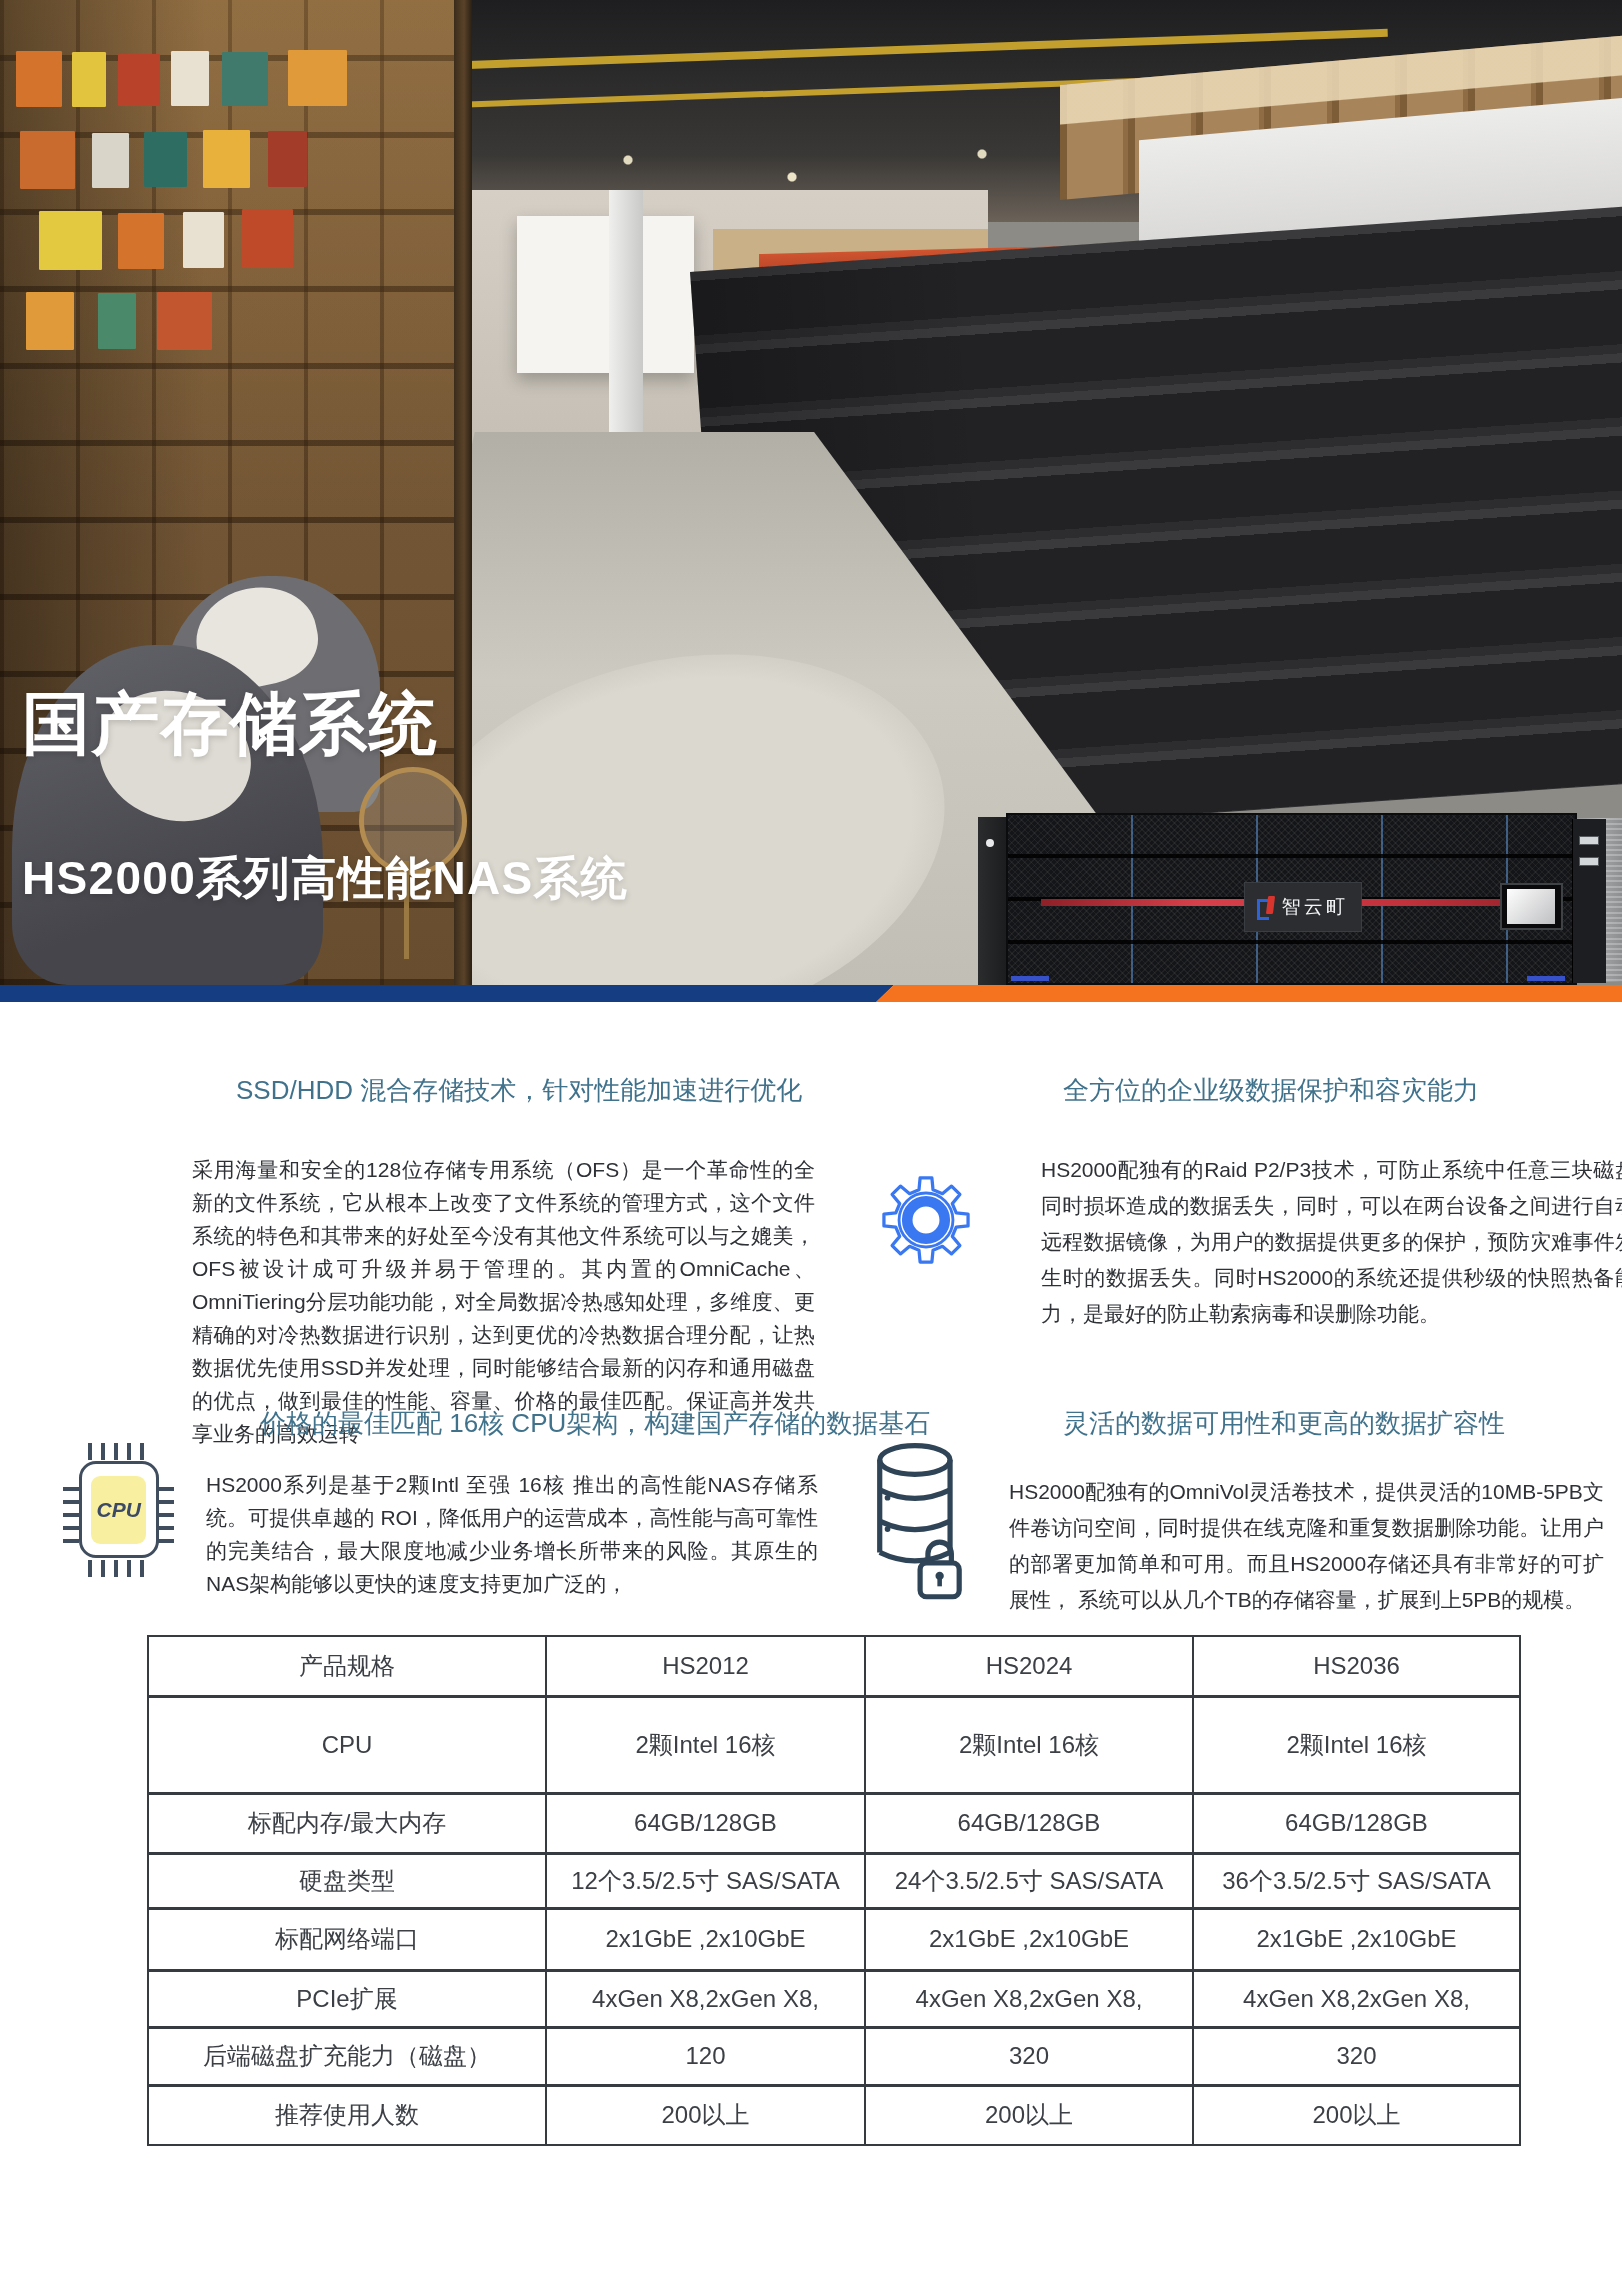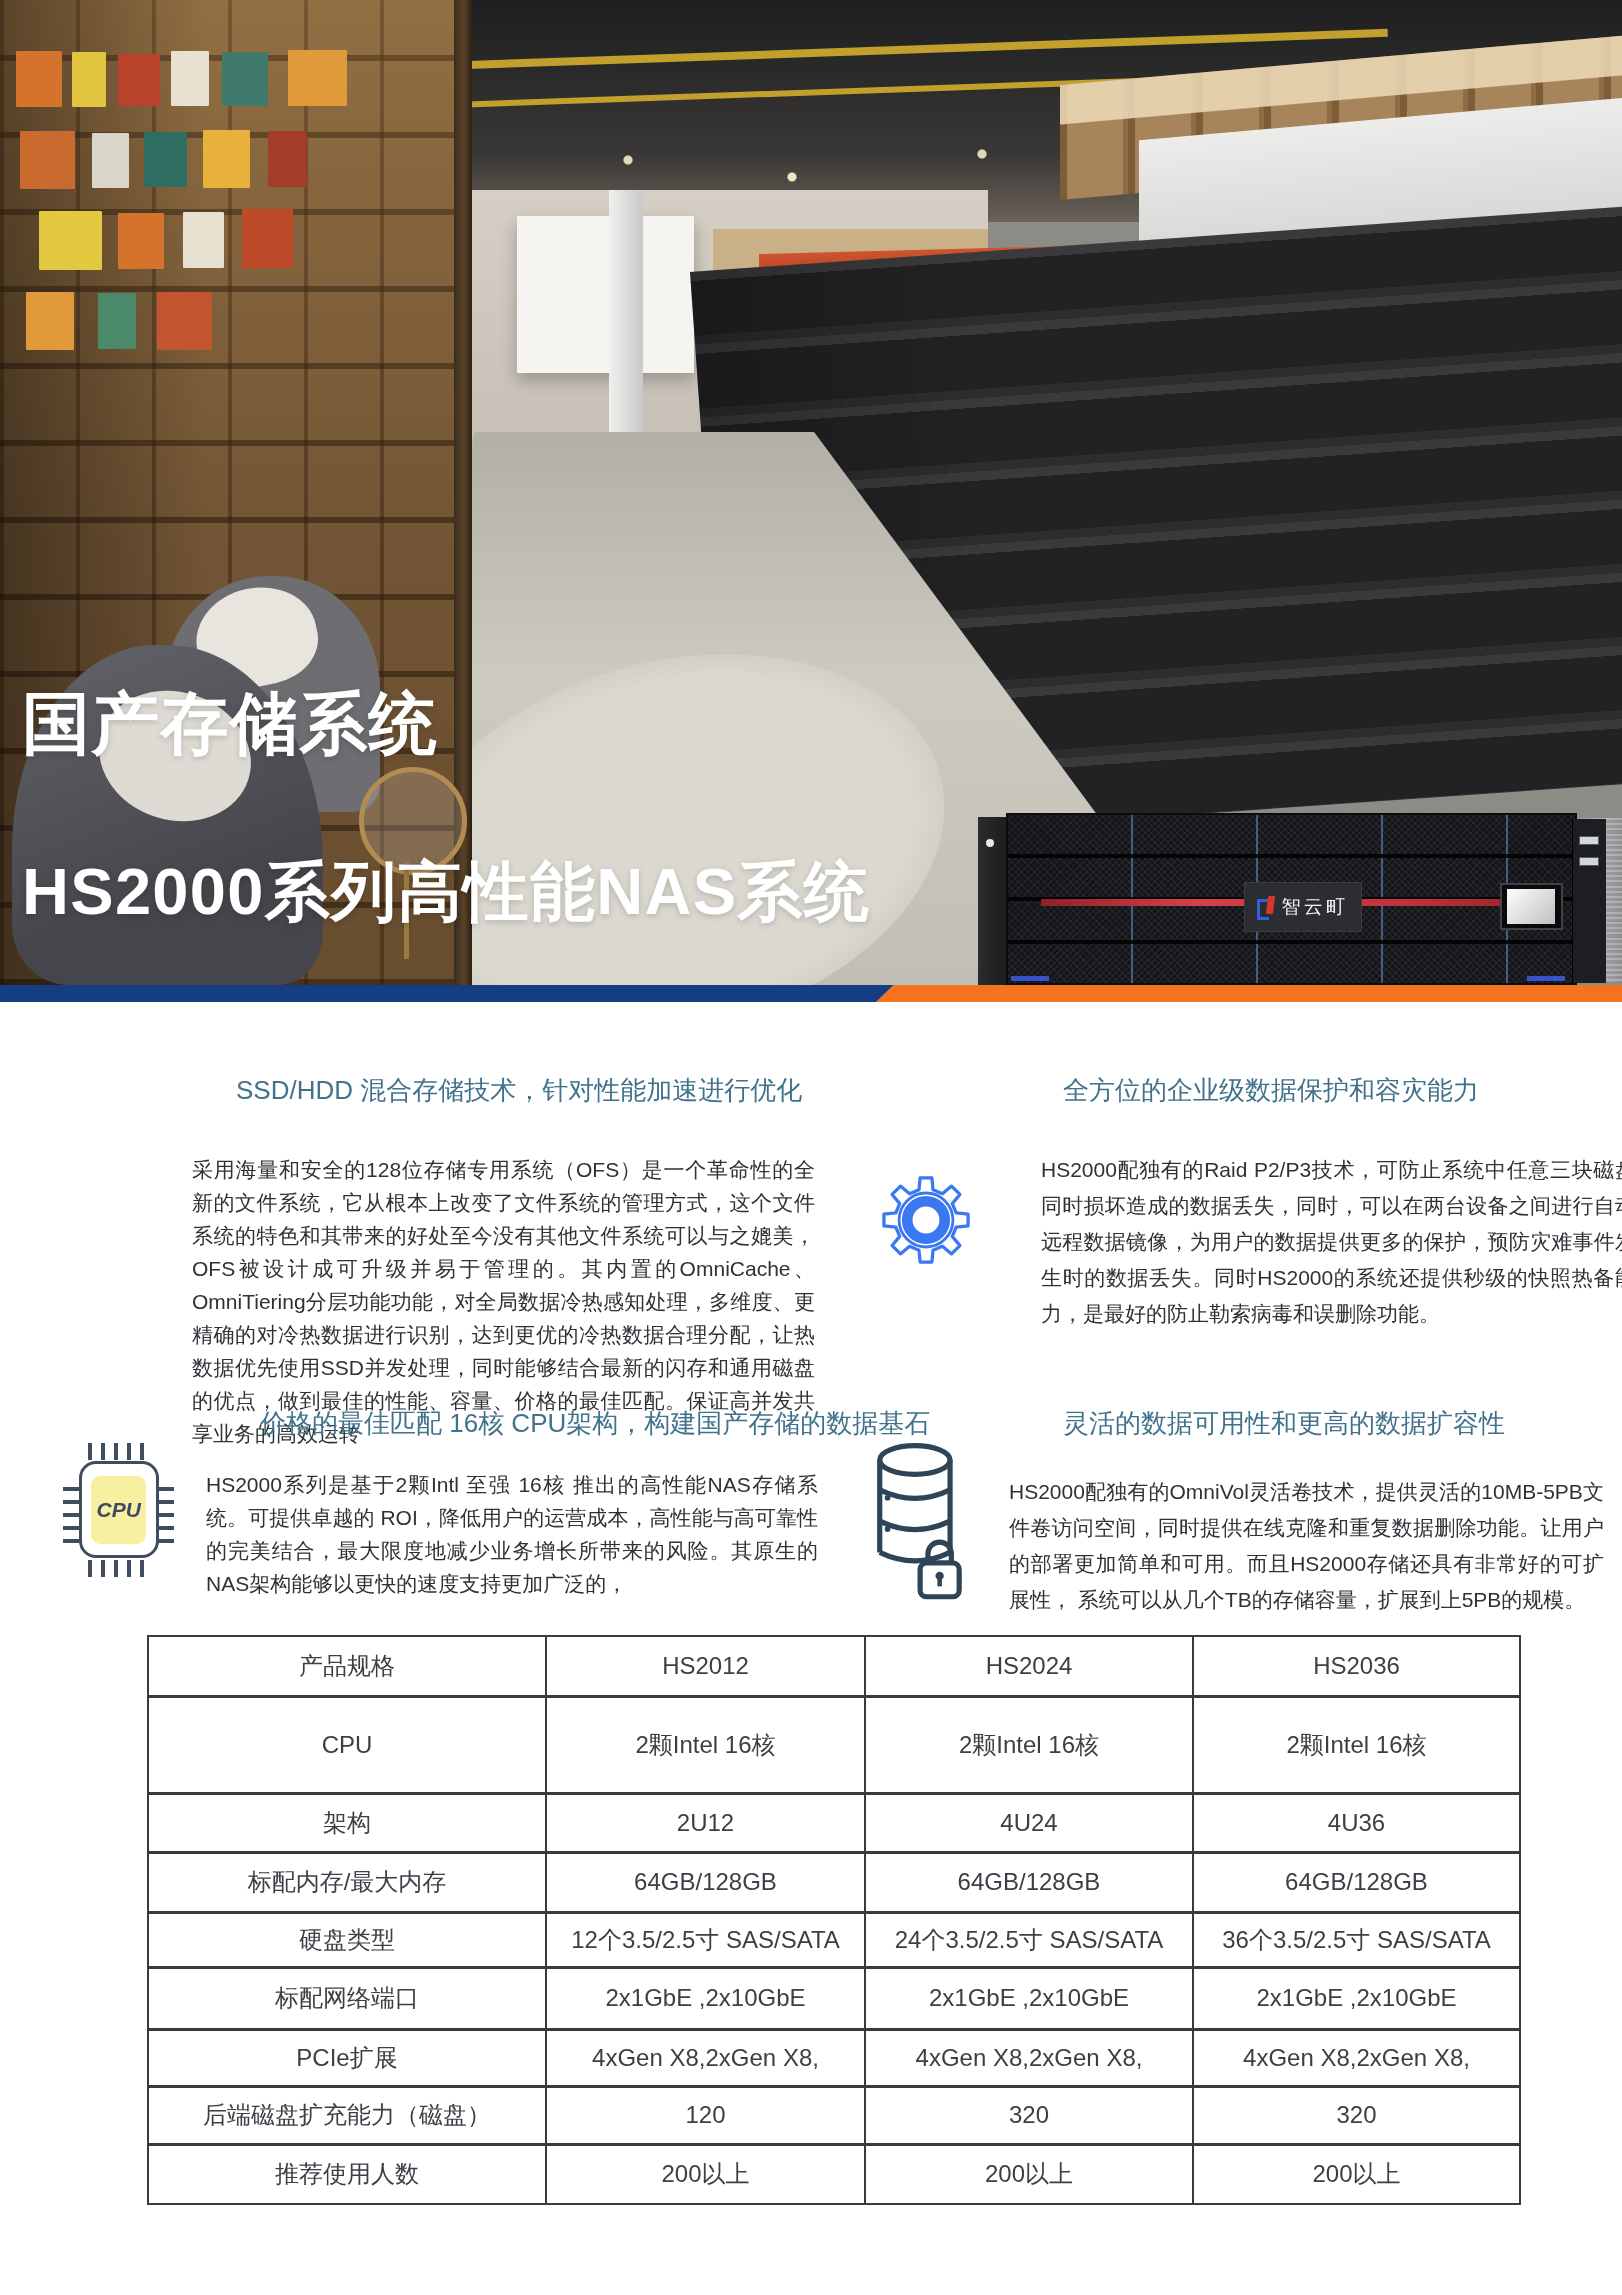--- a/index.html
+++ b/index.html
@@ -88,21 +88,21 @@
   
   .band-blue{left:0;top:985px;width:894px;height:17px;background:#153e82;
     clip-path:polygon(0 0,100% 0,calc(100% - 17.7px) 100%,0 100%);}
   .band-orange{left:876px;top:985px;width:747px;height:17px;background:#f5731f;
     clip-path:polygon(17.7px 0,100% 0,100% 100%,0 100%);}
 
   
   .hero-title{position:absolute;color:#ffffff;font-weight:700;letter-spacing:1.3px;z-index:9;
     text-shadow:0 2px 6.5px rgba(0,0,0,.18);white-space:nowrap;}
   .hero-title.t1{left:22px;top:679px;font-size:68px;}
-  .hero-title.t2{left:22px;top:848px;font-size:65px;}
+  .hero-title.t2{left:22px;top:848px;font-size:46px;}
 
   
   .feat-head{position:absolute;color:#41728c;font-size:26px;line-height:1.25;white-space:nowrap;margin-left:44px;}
   .feat-body{position:absolute;font-size:21px;color:#2e3136;text-align:justify;}
   .lh50{line-height:33px;}
   .lh55{line-height:36px;}
 
   .gear-svg{position:absolute;left:877px;top:1166px;width:98px;height:108px;}
   .cpu-icon{position:absolute;left:63px;top:1443px;width:111px;height:134px;}
   .pins-top{position:absolute;left:25px;top:0;width:63px;height:17px;
@@ -259,26 +259,20 @@
         <th>HS2012</th>
         <th>HS2024</th>
         <th>HS2036</th>
       </tr>
       <tr style="height:97px;">
         <td>CPU</td>
         <td>2颗Intel 16核</td>
         <td>2颗Intel 16核</td>
         <td>2颗Intel 16核</td>
       </tr>
-      <tr style="height:59px;">
-        <td>架构</td>
-        <td>2U12</td>
-        <td>4U24</td>
-        <td>4U36</td>
-      </tr>
       <tr style="height:60px;">
         <td>标配内存/最大内存</td>
         <td>64GB/128GB</td>
         <td>64GB/128GB</td>
         <td>64GB/128GB</td>
       </tr>
       <tr style="height:55px;">
         <td>硬盘类型</td>
         <td>12个3.5/2.5寸 SAS/SATA</td>
         <td>24个3.5/2.5寸 SAS/SATA</td>

